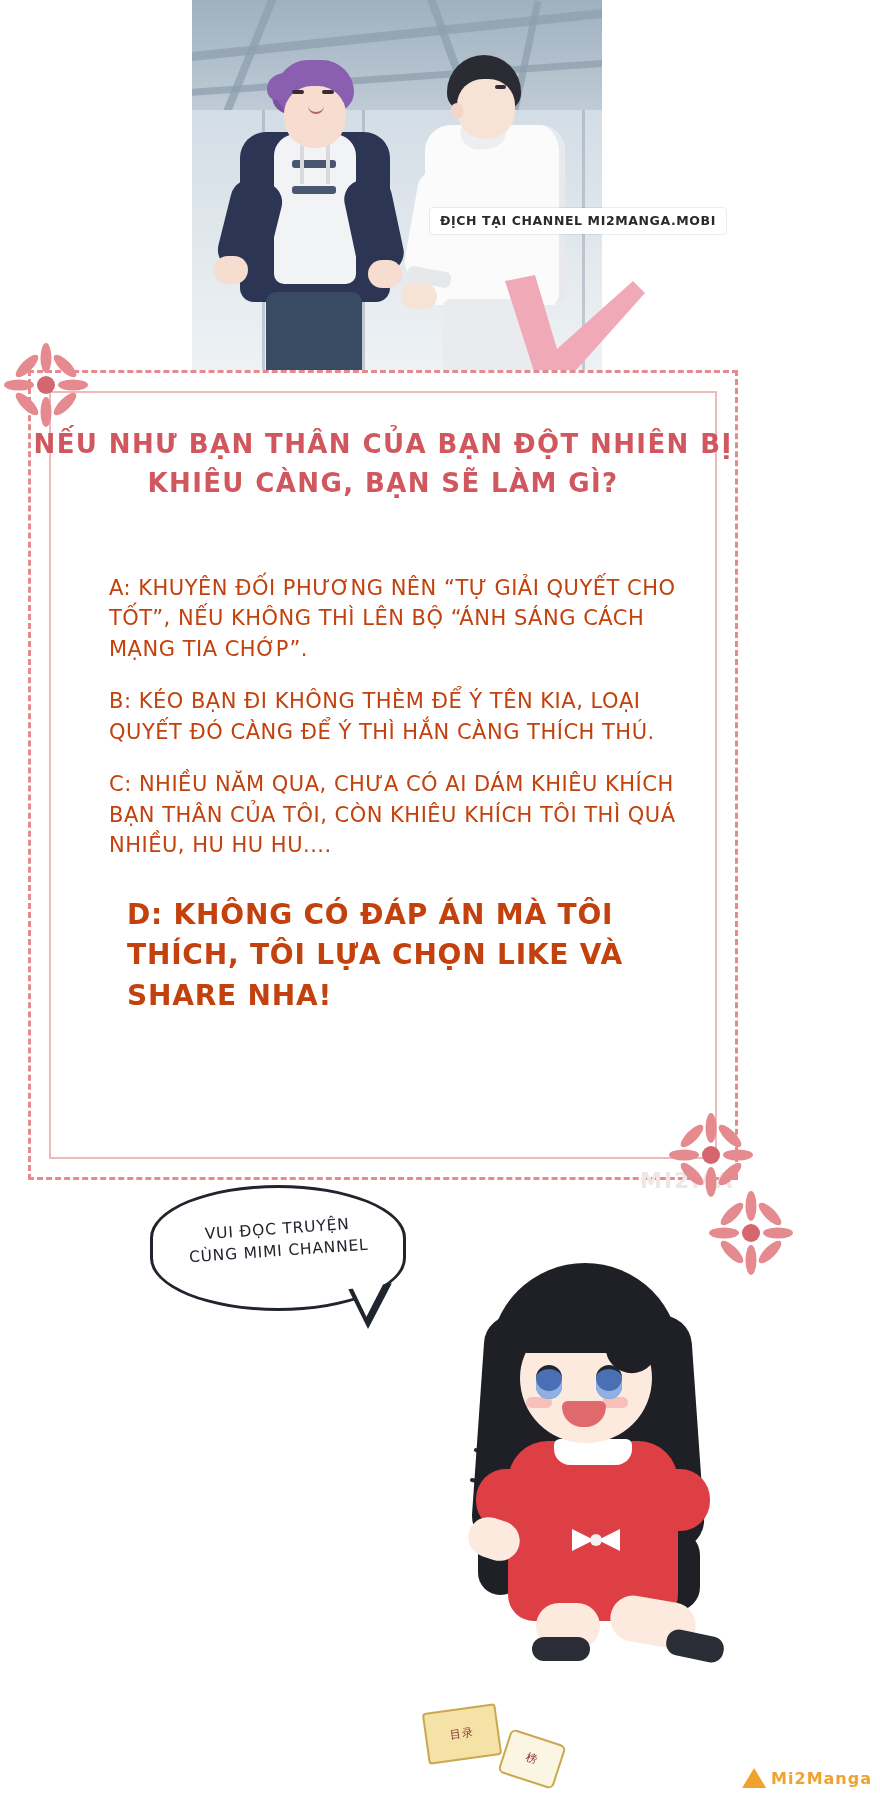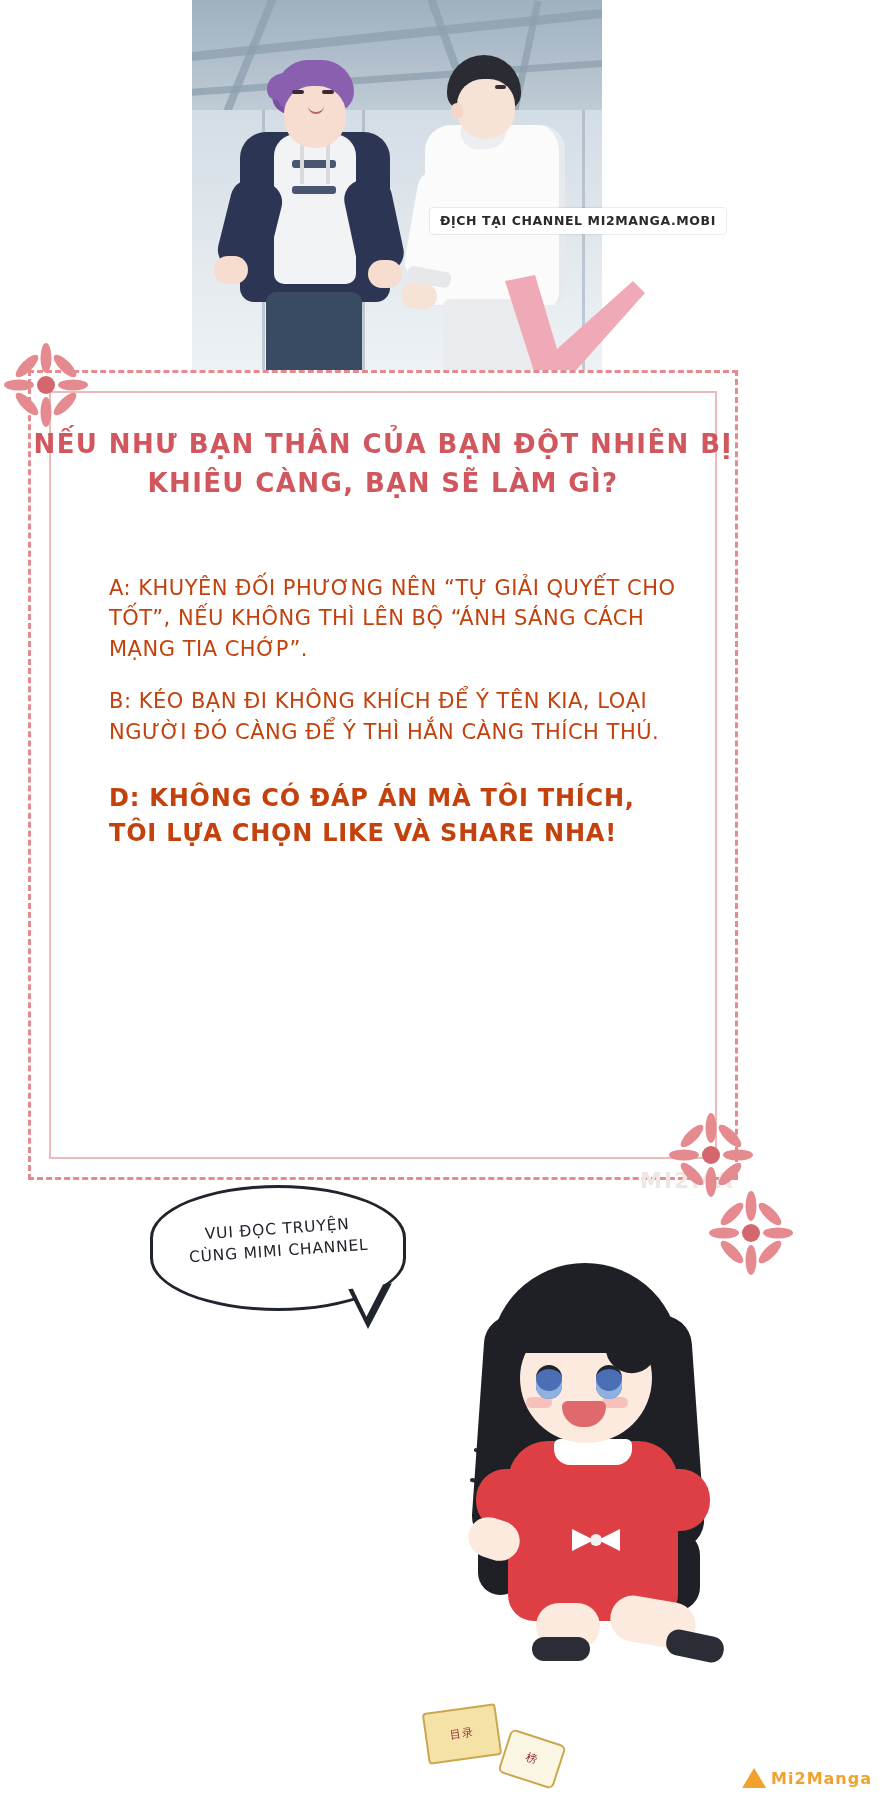--- a/index.html
+++ b/index.html
@@ -230,23 +230,24 @@
   }
   .ans {
     font-family: "DejaVu Sans", sans-serif;
     font-size: 21px;
     line-height: 1.45;
     letter-spacing: .5px;
     margin-bottom: 22px;
   }
   .ans.d {
     font-weight: bold;
-    font-size: 24px;
+    font-size: 28px;
     letter-spacing: .8px;
     margin-top: 34px;
+    margin-left: 18px;
   }
 
   
   .watermark {
     position: absolute;
     left: 640px;
     top: 1168px;
     font-family: "DejaVu Sans", sans-serif;
     font-size: 22px;
     letter-spacing: 2px;
@@ -482,21 +483,22 @@
     <polygon points="0,6 30,0 52,74 128,6 140,18 56,112 34,112" fill="#f0a9b6"></polygon>
   </svg>
 </div>
 
 <div class="card">
   <div class="inner-line"></div>
   <div class="q-title">NẾU NHƯ BẠN THÂN CỦA BẠN ĐỘT NHIÊN BỊ KHIÊU CÀNG, BẠN SẼ LÀM GÌ?</div>
 
   <div class="answers">
     <div class="ans">A: KHUYÊN ĐỐI PHƯƠNG NÊN “TỰ GIẢI QUYẾT CHO TỐT”, NẾU KHÔNG THÌ LÊN BỘ “ÁNH SÁNG CÁCH MẠNG TIA CHỚP”.</div>
-    <div class="ans">B: KÉO BẠN ĐI KHÔNG KHÍCH ĐỂ Ý TÊN KIA, LOẠI NGƯỜI ĐÓ CÀNG ĐỂ Ý THÌ HẮN CÀNG THÍCH THÚ.</div>
+    <div class="ans">B: KÉO BẠN ĐI KHÔNG THÈM ĐỂ Ý TÊN KIA, LOẠI QUYẾT ĐÓ CÀNG ĐỂ Ý THÌ HẮN CÀNG THÍCH THÚ.</div>
+    <div class="ans">C: NHIỀU NĂM QUA, CHƯA CÓ AI DÁM KHIÊU KHÍCH BẠN THÂN CỦA TÔI, CÒN KHIÊU KHÍCH TÔI THÌ QUÁ NHIỀU, HU HU HU....</div>
     <div class="ans d">D: KHÔNG CÓ ĐÁP ÁN MÀ TÔI THÍCH, TÔI LỰA CHỌN LIKE VÀ SHARE NHA!</div>
   </div>
 </div>
 
 <div class="watermark">MI2MA</div>
 
 <div class="flower f1">
   <svg width="86" height="86" viewBox="0 0 86 86">
     <g fill="#e58a8f">
       <circle cx="43" cy="43" r="9" fill="#d4676d"></circle>

